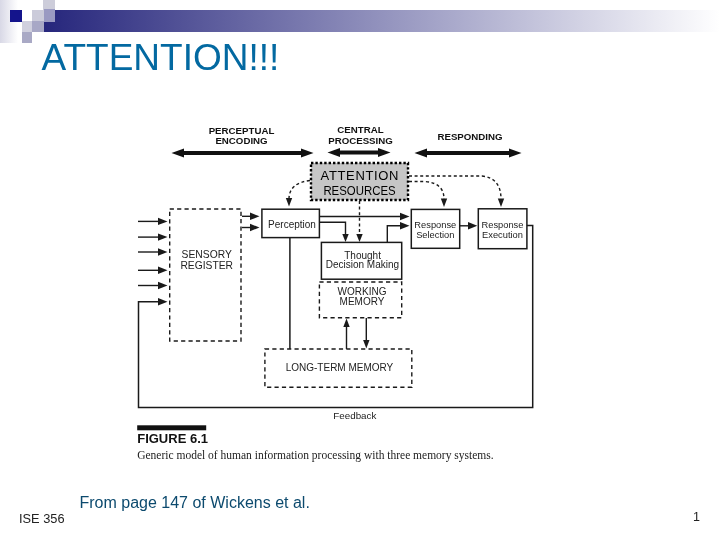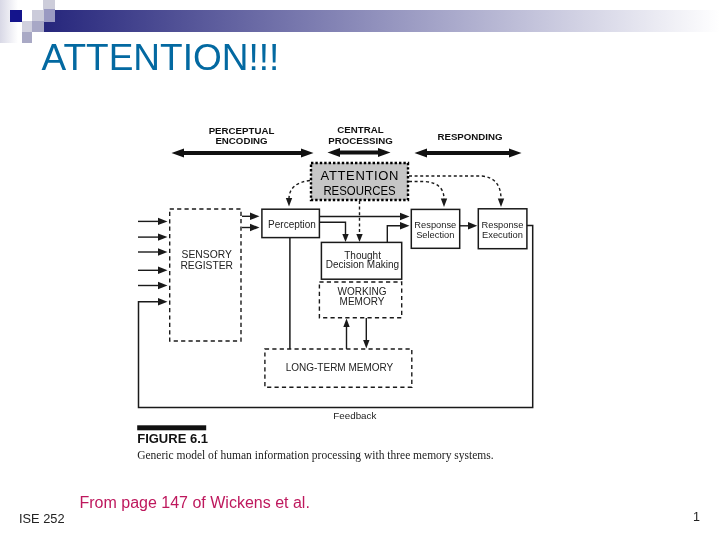--- a/index.html
+++ b/index.html
@@ -179,17 +179,17 @@
     <text x="333.3" y="418.5" fill="#222" font-size="9.8">Feedback</text>
 
     <rect x="137.2" y="425.3" width="69" height="5" fill="#111"></rect>
 
     <text x="137.2" y="443" fill="#111" font-weight="bold" font-size="13">FIGURE 6.1</text>
 
     <text x="137.2" y="458.8" fill="#222" font-size="11.5" font-family="Liberation Serif, serif">Generic model of human information processing with three memory systems.</text>
   </g>
 </svg>
 
-<div class="abs" style="left:79.5px;top:493.8px;font-size:16px;color:#be185d;white-space:nowrap">From page 147 of Wickens et al.</div>
+<div class="abs" style="left:79.5px;top:493.8px;font-size:16px;color:#0c4a6e;white-space:nowrap">From page 147 of Wickens et al.</div>
 
-<div class="abs" style="left:19px;top:511px;font-size:12.8px;color:#222">ISE 252</div>
+<div class="abs" style="left:19px;top:511px;font-size:12.8px;color:#222">ISE 356</div>
 
 <div class="abs" style="left:693px;top:510.2px;font-size:12.5px;color:#222">1</div>
 
 </body></html>

